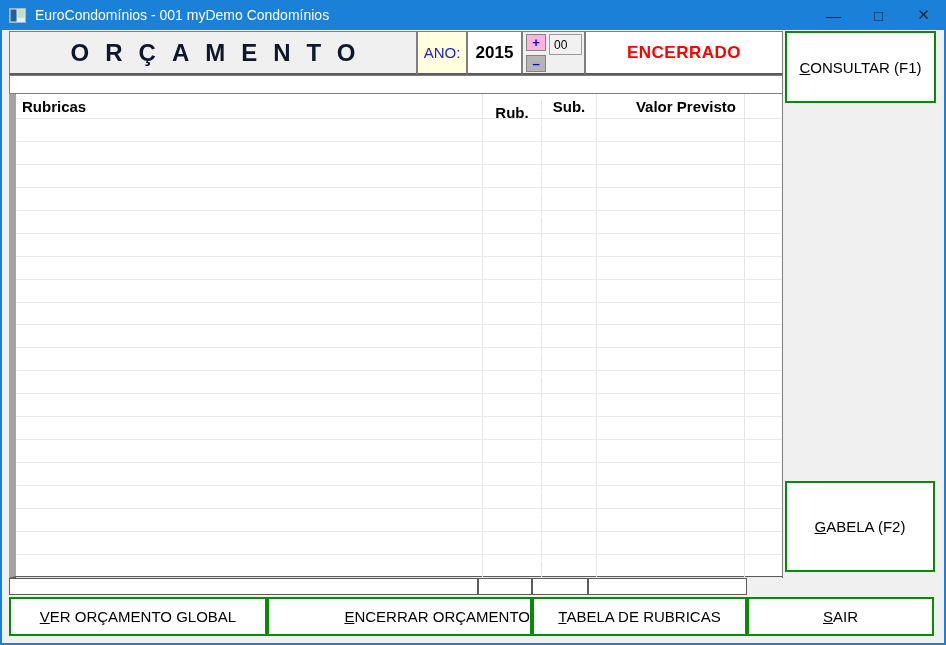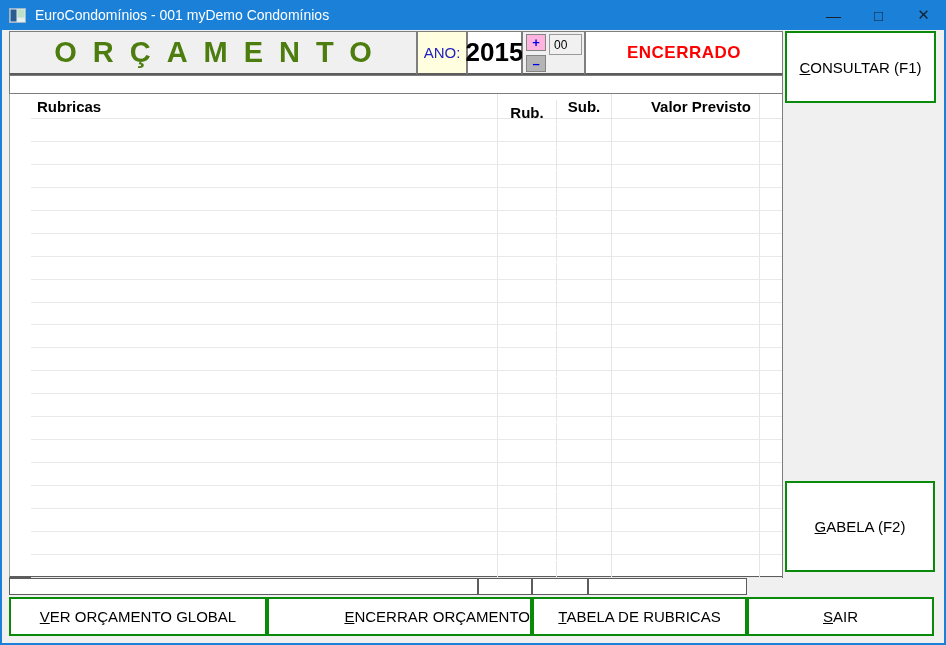--- a/index.html
+++ b/index.html
@@ -14,36 +14,36 @@
   .title-text { color:#ffffff; font-size:14px; margin-left:9px; white-space:nowrap; }
   .tb-controls { margin-left:auto; display:flex; height:100%; }
   .tb-btn { width:45px; height:100%; display:flex; align-items:center; justify-content:center; color:#16222e; font-size:15px; cursor:default; }
 
   
   .client { position:absolute; top:30px; left:2px; right:2px; bottom:2px; background:#f0f0f0; overflow:hidden; }
 
   
   .hdr-box { position:absolute; top:1px; height:44px; border:1px solid #7e7e7e; border-bottom:2px solid #5c5c5c; display:flex; align-items:center; justify-content:center; }
   .orc-box { left:7px; width:408px; background:#f0f0f0; }
-  .orc-title { color:#4d7c0f; font-weight:bold; font-size:29px; letter-spacing:16px; padding-left:16px; white-space:nowrap; }
+  .orc-title { color:#0f172a; font-weight:bold; font-size:24px; letter-spacing:16px; padding-left:16px; white-space:nowrap; }
   .ano-box { left:415px; width:50px; background:#ffffe0; color:#2222c0; font-size:15px; }
-  .year-box { left:465px; width:55px; background:#ffffff; font-size:26px; font-weight:bold; color:#000; }
+  .year-box { left:465px; width:55px; background:#ffffff; font-size:17px; font-weight:bold; color:#000; }
   .spin-zone { left:520px; width:63px; background:#f0f0f0; }
   .spin-btn { position:absolute; left:3px; width:20px; height:17px; border:1px solid #848484; color:#0000e6; font-size:13px; font-weight:bold; line-height:14px; display:flex; align-items:center; justify-content:center; cursor:default; }
   .spin-up { top:2px; background:#ffb3df; }
   .spin-down { top:23px; background:#b4b4b4; }
   .sub-select { position:absolute; left:26px; top:2px; width:33px; height:21px; background:#f1f1f1; border:1px solid #9a9a9a; font-size:12px; color:#000; display:flex; align-items:center; justify-content:space-between; padding:0 4px; cursor:default;gap:24px; }
   .chevron { width:0; height:0; border-left:4px solid transparent; border-right:4px solid transparent; border-top:5px solid #4a4a4a; }
   .status-box { left:583px; width:198px; background:#ffffff; color:#ff0000; font-weight:bold; font-size:17px; letter-spacing:0.5px; }
 
   
   .strip-bar { position:absolute; left:7px; top:45px; width:774px; height:19px; background:#ffffff; border:1px solid #7e7e7e; }
 
   
-  .table-wrap { position:absolute; left:7px; top:64px; width:774px; height:484px; background:#ffffff; border-left:1px solid #a3a3a3; border-right:1px solid #7e7e7e; border-bottom:2px solid #5c5c5c;padding-left:21px; }
+  .table-wrap { position:absolute; left:7px; top:64px; width:774px; height:484px; background:#ffffff; border-left:7px solid #a3a3a3; border-right:1px solid #7e7e7e; border-bottom:2px solid #5c5c5c; }
   .t-head { display:flex; height:25px; font-weight:bold; font-size:15px; color:#000; border-bottom:1px solid #e6e6e6; }
   .t-cell { height:100%; border-right:1px solid #e6e6e6; display:flex; align-items:center; }
   .c0 { width:467px; padding-left:6px; }
   .c1 { width:59px; justify-content:center;margin-top:6px; }
   .c2 { width:55px; justify-content:center; }
   .c3 { width:148px; justify-content:flex-end; padding-right:8px; }
   .c4 { flex:1; border-right:none; }
   .t-body { height:459px; overflow:hidden; }
   .t-row { display:flex; height:22.95px; border-bottom:1px solid #e9e9e9; }
 

